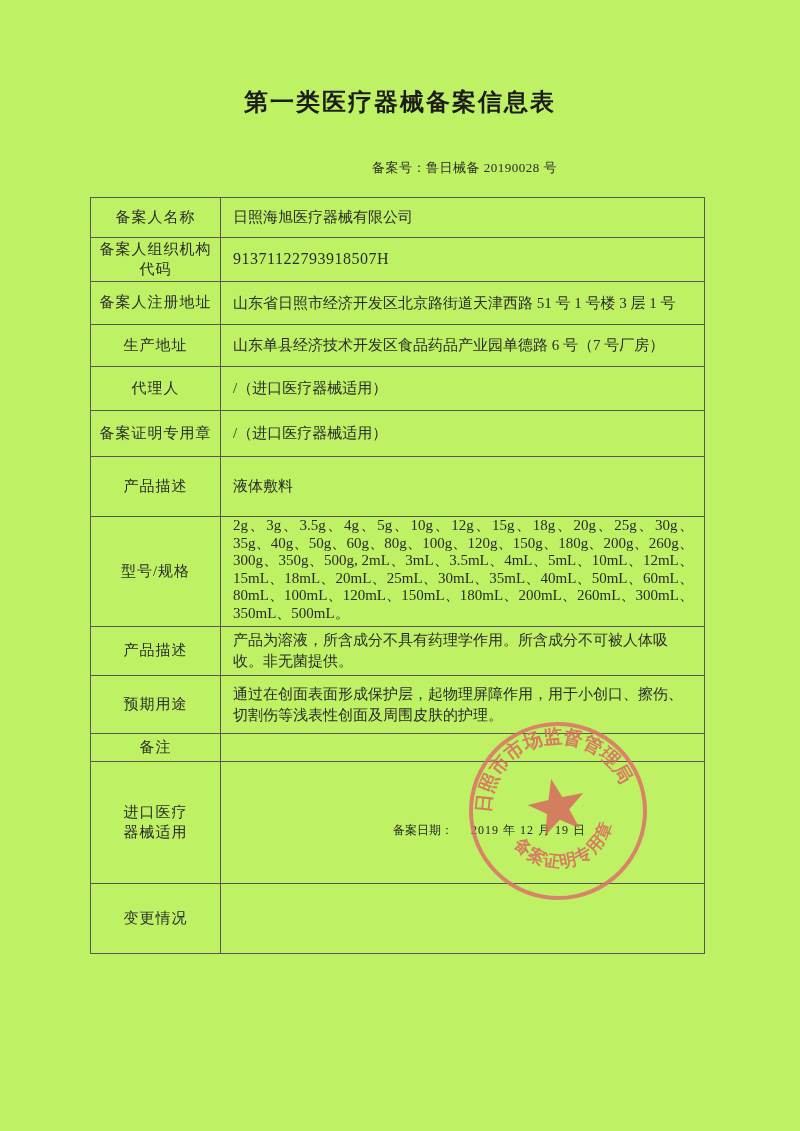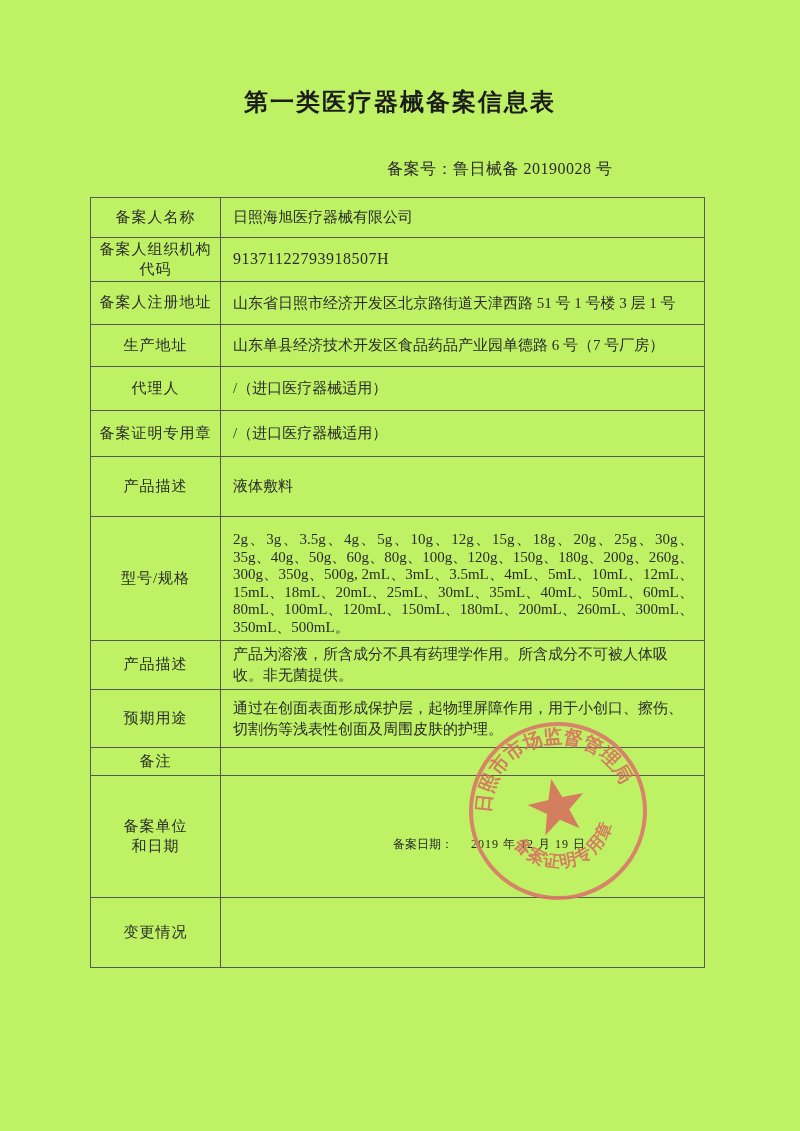--- a/index.html
+++ b/index.html
@@ -26,22 +26,22 @@
     text-align: center;
     font-family: "Liberation Sans", "DejaVu Sans", sans-serif;
     font-weight: 700;
     font-size: 24px;
     letter-spacing: 2px;
     color: #1c1c1c;
   }
   .record-no {
     position: absolute;
     top: 159px;
-    left: 387px;
-    font-size: 16px;
+    left: 372px;
+    font-size: 13px;
     letter-spacing: 0.5px;
     color: #2a2a2a;
     white-space: nowrap;
   }
   table.form {
     position: absolute;
     top: 197px;
     left: 90px;
     width: 614px;
     border-collapse: collapse;
@@ -76,21 +76,21 @@
   tr.r7  { height: 102px; }
   tr.r8  { height: 39px; }
   tr.r9  { height: 58px; }
   tr.r10 { height: 28px; }
   tr.r11 { height: 122px; }
   tr.r12 { height: 70px; }
   tr.r1 td { font-size: 16px; letter-spacing: 0.5px; }
   tr.r7 td {
     line-height: 17.5px;
     text-align: justify;
-    padding-top: 14px;
+    padding-top: 0;
     padding-bottom: 4px;
     margin-left: 16px;
   }
   tr.r11 td { position: relative; }
   .narrow-label { display: inline-block; width: 66px; }
   .date-line {
     position: absolute;
     left: 172px;
     top: 60px;
     font-size: 12px;
@@ -169,21 +169,21 @@
       <tr class="r9">
         <th>预期用途</th>
         <td>通过在创面表面形成保护层，起物理屏障作用，用于小创口、擦伤、切割伤等浅表性创面及周围皮肤的护理。</td>
       </tr>
       <tr class="r10">
         <th>备注</th>
         <td></td>
       </tr>
       <tr class="r11">
         <th>
-          <span class="narrow-label">备案单位和日期</span>
+          <span class="narrow-label">进口医疗器械适用</span>
         </th>
         <td>
           <div class="date-line">
             <span>备案日期：</span><span class="date-val">2019 年 12 月 19 日</span>
           </div>
         </td>
       </tr>
       <tr class="r12">
         <th>变更情况</th>
         <td></td>

